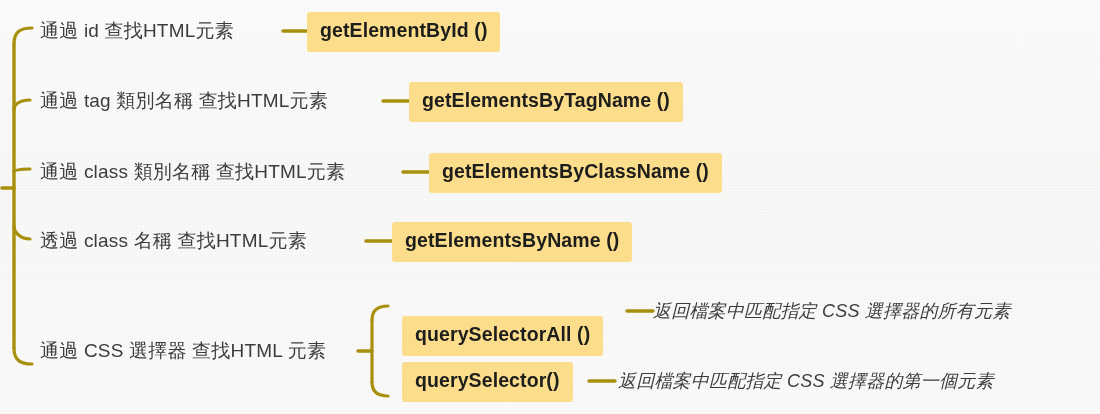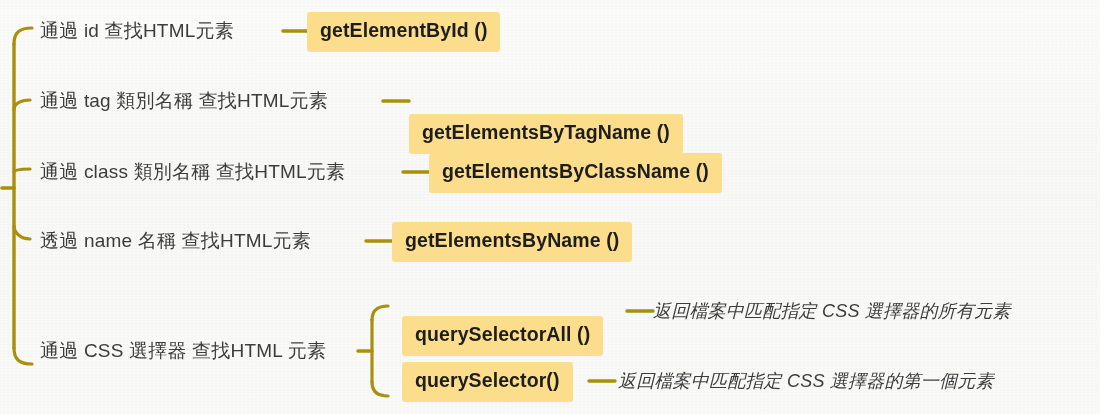--- a/index.html
+++ b/index.html
@@ -108,27 +108,27 @@
       <path d="M 589,381 L 615,381" stroke-width="3.4"></path>
     </g>
   </svg>
 
   <div class="node chip" style="left:307px; top:12px;">getElementById ()</div>
 
   <div class="node label" style="left:40px; top:21px;">通過 id 查找HTML元素</div>
 
   <div class="node label" style="left:40px; top:91px;">通過 tag 類別名稱 查找HTML元素</div>
 
-  <div class="node chip" style="left:409px; top:82px;margin-top:32px;">getElementsByTagName ()</div>
+  <div class="node chip" style="left:409px; top:82px;">getElementsByTagName ()</div>
 
   <div class="node label" style="left:40px; top:162px;">通過 class 類別名稱 查找HTML元素</div>
 
   <div class="node chip" style="left:429px; top:153px;">getElementsByClassName ()</div>
 
-  <div class="node label" style="left:40px; top:231px;">透過 name 名稱 查找HTML元素</div>
+  <div class="node label" style="left:40px; top:231px;">透過 class 名稱 查找HTML元素</div>
 
   <div class="node chip" style="left:392px; top:222px;text-align:right;">getElementsByName ()</div>
 
   <div class="node label" style="left:40px; top:341px;text-align:center;">通過 CSS 選擇器 查找HTML 元素</div>
 
   <div class="node chip" style="left:402px; top:292px;margin-top:24px;">querySelectorAll ()</div>
 
   <div class="node desc" style="left:653px; top:302px;">返回檔案中匹配指定 CSS 選擇器的所有元素</div>
 
   <div class="node chip" style="left:402px; top:362px;">querySelector()</div>

